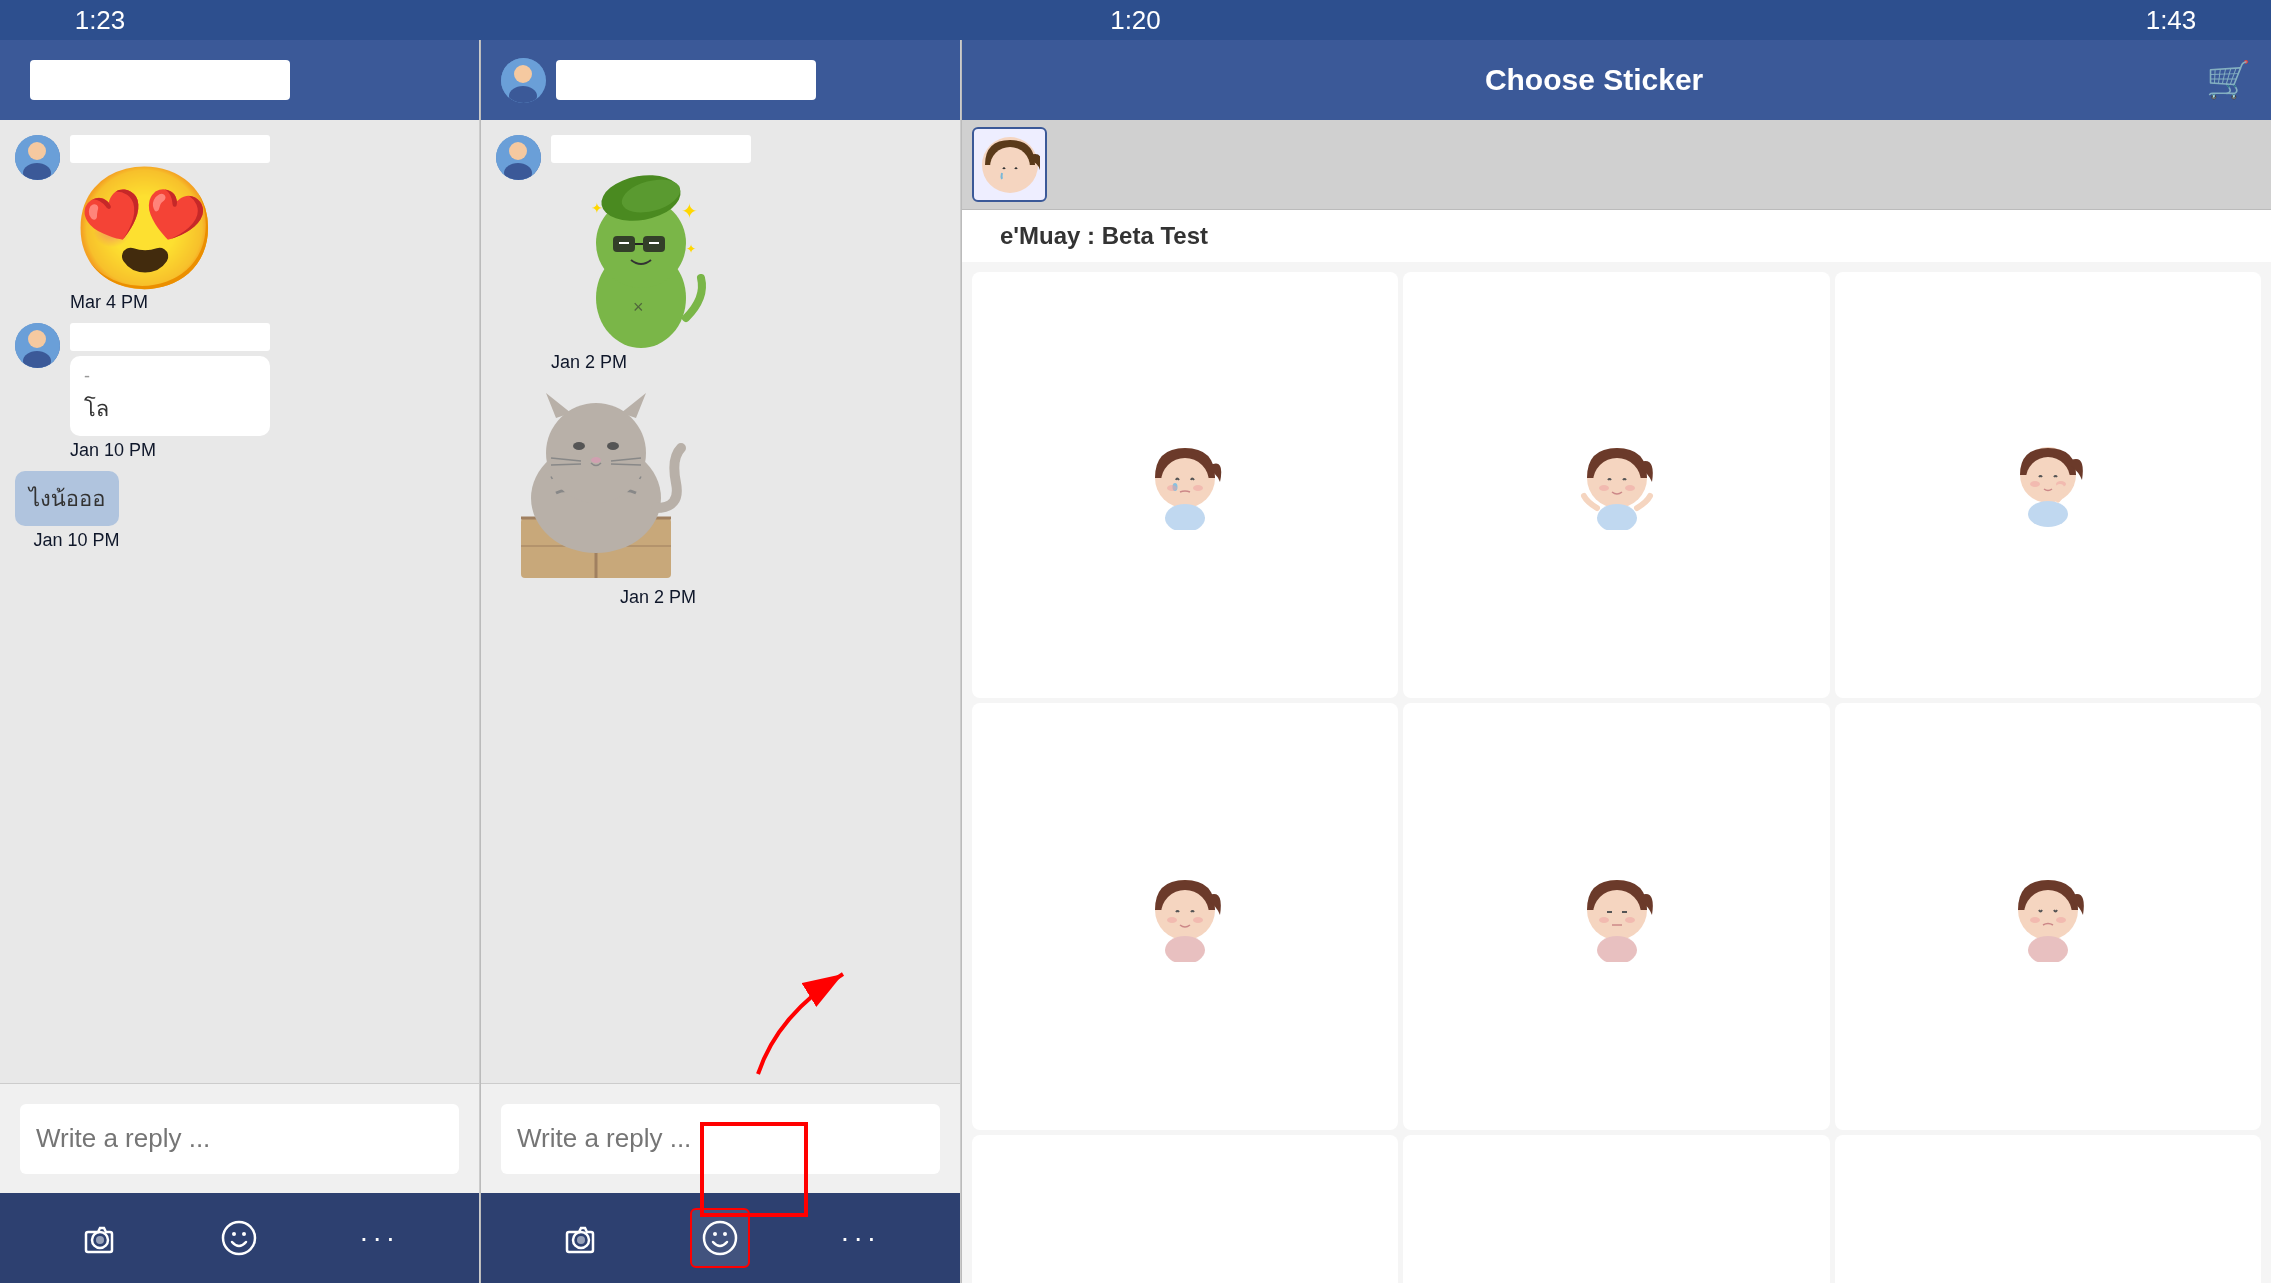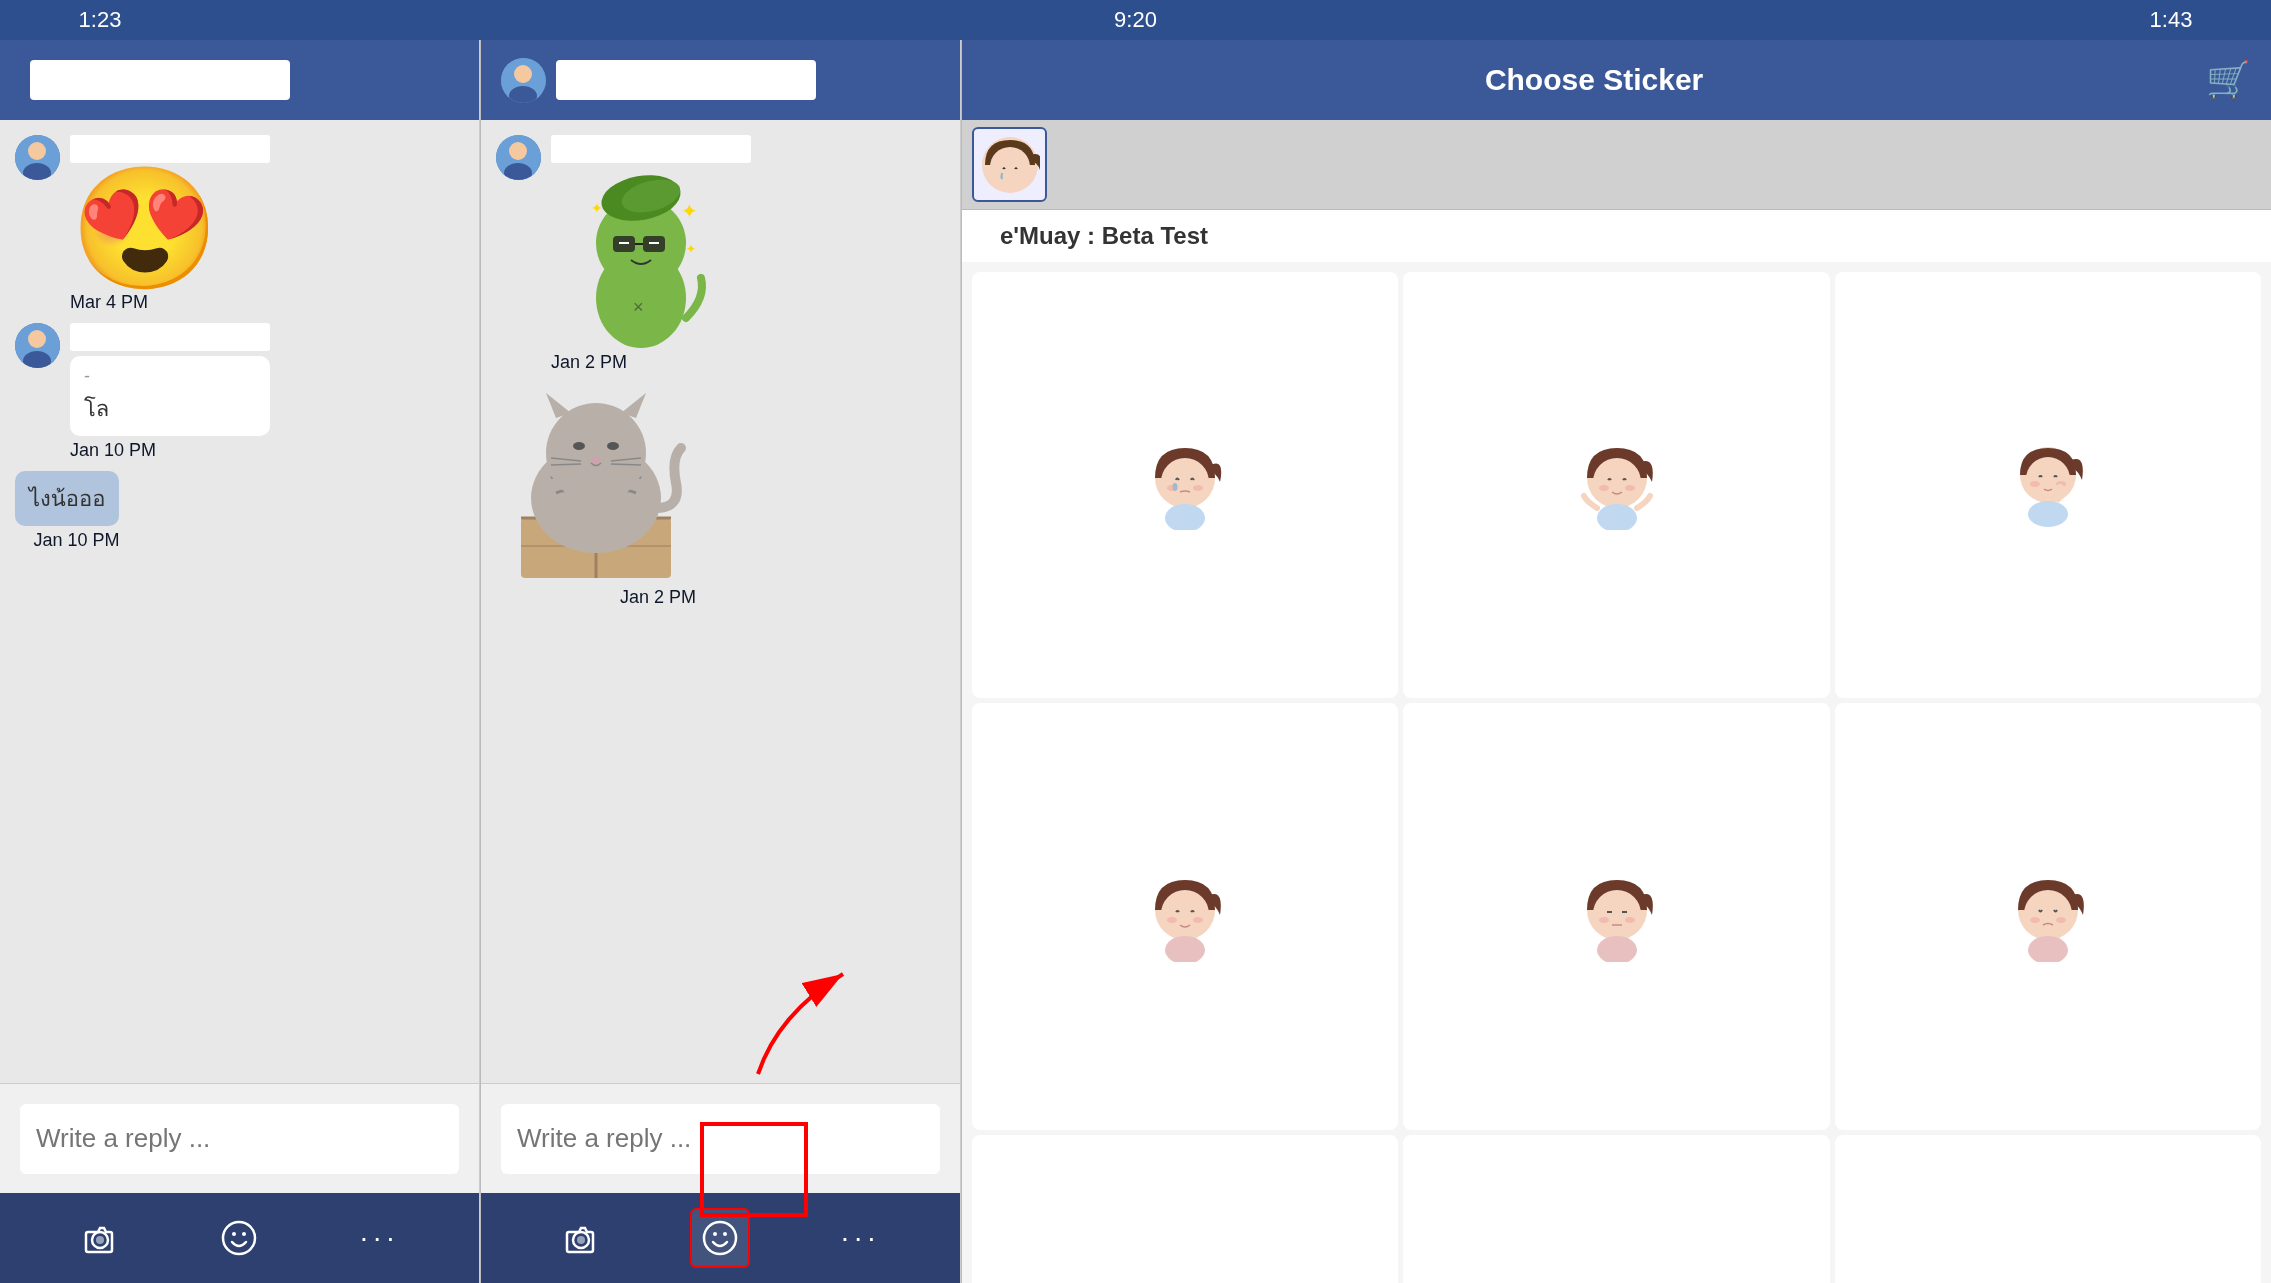--- a/index.html
+++ b/index.html
@@ -16,21 +16,21 @@
     
     .status-bar {
       width: 100%;
       height: 40px;
       background: #2d4f8e;
       display: flex;
       align-items: center;
       justify-content: space-between;
       padding: 0 60px;
       color: white;
-      font-size: 22px;
+      font-size: 26px;
       font-weight: 500;
     }
     .status-time { min-width: 80px; text-align: center; }
 
     
     .main-area {
       display: flex;
       flex: 1;
       overflow: hidden;
     }
@@ -258,21 +258,21 @@
     .divider {
       width: 1px;
       background: #bbb;
     }
   </style>
 </head>
 <body>
 
 <div class="status-bar">
   <span class="status-time">1:23</span>
-  <span class="status-time">9:20</span>
+  <span class="status-time">1:20</span>
   <span class="status-time">1:43</span>
 </div>
 
 <div class="main-area">
 
   <div class="chat-panel chat-panel-left">
     <div class="chat-header">
       <div class="chat-header-name-box"></div>
     </div>
 

